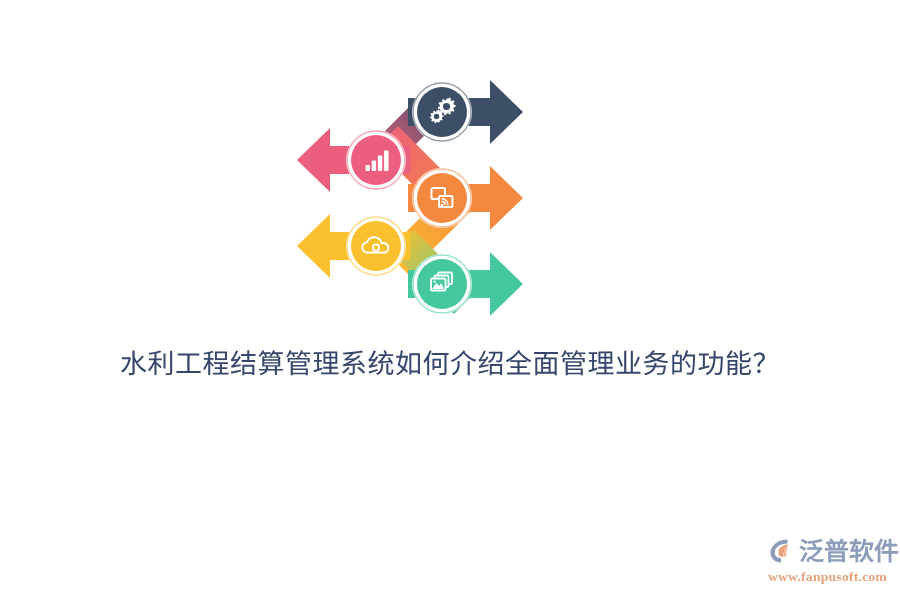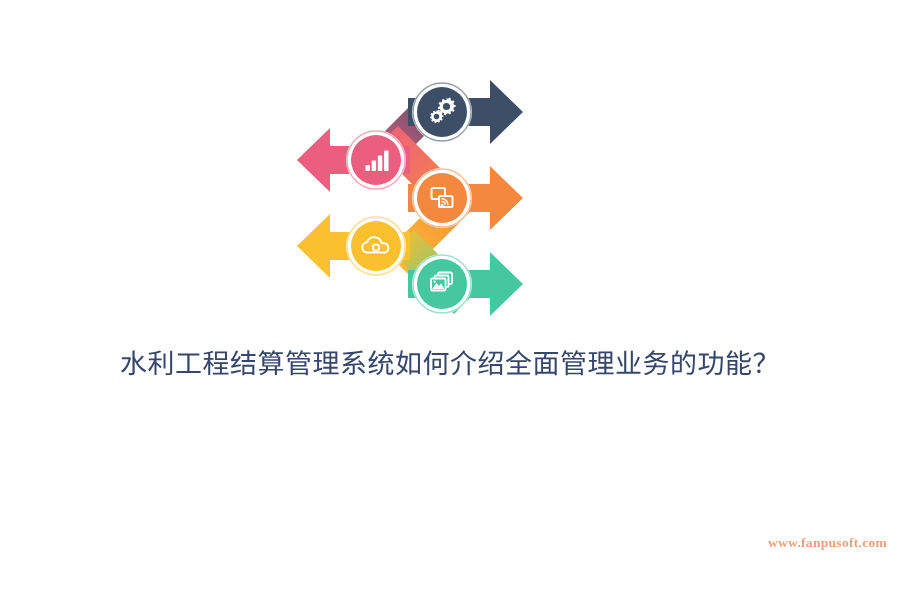--- a/index.html
+++ b/index.html
@@ -204,16 +204,28 @@
           <path d="M152.2,221 L156.4,214.8 L159,218 L161.2,215.2 L164.2,221 Z" fill="#ffffff"></path>
           <circle cx="154.6" cy="213.6" r="1.15" fill="#ffffff"></circle>
         </g>
       </g>
     </svg>
   </div>
 
   <div class="title">水利工程结算管理系统如何介绍全面管理业务的功能？</div>
 
   <div class="logo">
+    <div class="logo-row">
+      <span class="logo-mark">
+        <svg viewBox="0 0 30 30" xmlns="http://www.w3.org/2000/svg" aria-hidden="true">
+
+          <path d="M21.5,3.5 C12,3.5 4.5,9.5 4.5,16.8 C4.5,22.6 9.2,26.5 15,26.5 L15,22.2 C11.4,22.2 8.7,20 8.7,16.6 C8.7,11.9 14,7.6 21.5,7.6 Z" fill="#8c9cbb"></path>
+
+          <path d="M22.2,8.2 C16.5,8.6 12.2,12.3 12.2,16.6 C12.2,19.3 14.2,21.2 17,21.3 C17,16.2 19,11.4 22.2,8.2 Z" fill="#e8a27a"></path>
+          <path d="M22.6,8.6 C21,12 20.2,16.1 20.2,20.6 L17.2,20.6 C17.2,15.9 19.3,11.5 22.6,8.6 Z" fill="#f0b894"></path>
+        </svg>
+      </span>
+      <span class="logo-word">泛普软件</span>
+    </div>
     <div class="logo-url">www.fanpusoft.com</div>
   </div>
 
 </div>
 
 </body></html>

